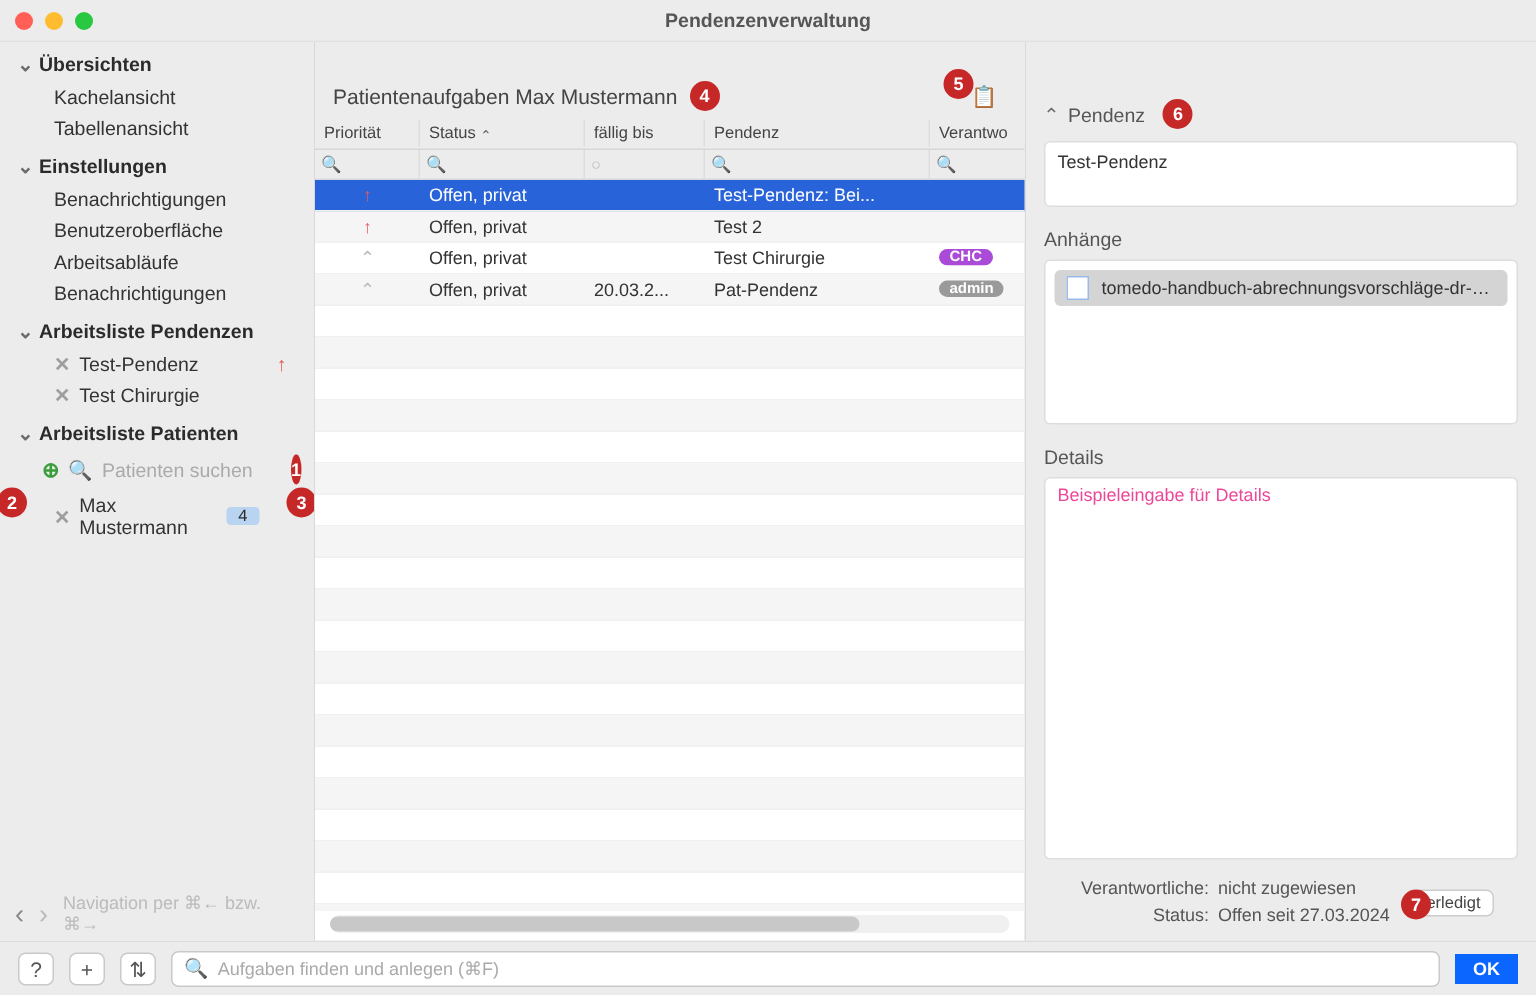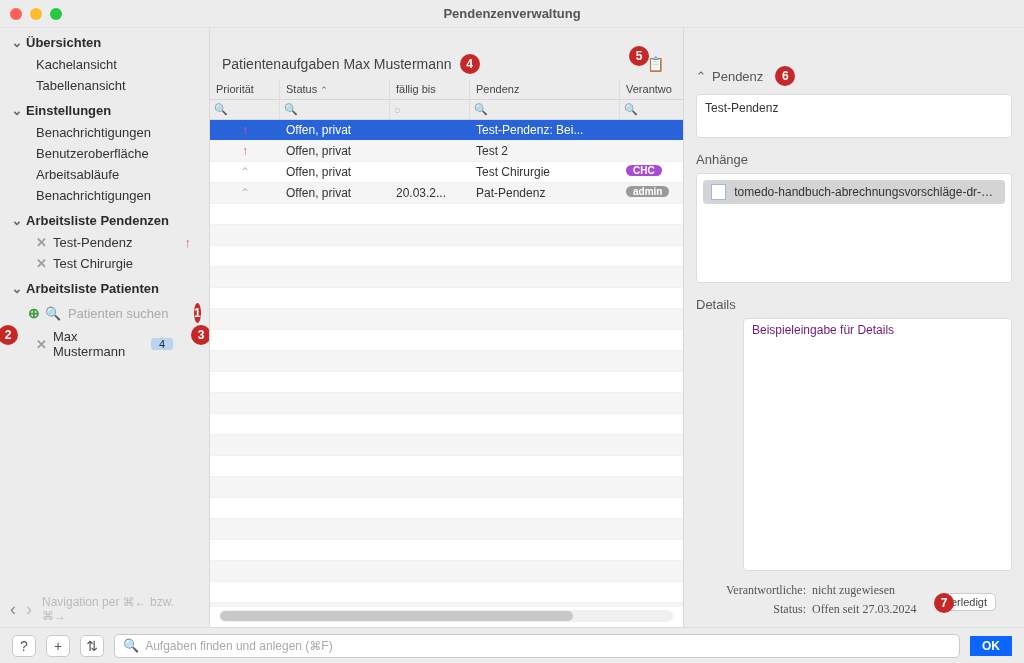--- a/index.html
+++ b/index.html
@@ -207,26 +207,25 @@
     display: flex; align-items: center; gap: 8px;
     font-size: 12px; color: #333;
     overflow: hidden; text-overflow: ellipsis; white-space: nowrap;
   }
   .doc-icon {
     width: 16px; height: 16px; background: #fff; border: 1px solid #9cb8e8;
     display: inline-block; position: relative;
   }
   .details-area {
     background: #fff; border: 1px solid #ddd; border-radius: 4px;
-    flex: 1; padding: 4px 8px; font-size: 12px; color: #701a75;
+    flex: 1; padding: 4px 8px; font-size: 12px; color: #ec4899;
     margin-bottom: 10px;
-    margin-left: 47px;
   }
   .meta-rows { font-size: 12px; color: #555; }
-  .meta-rows .row { display: flex; gap: 6px; padding: 2px 0; font-family: Liberation Serif, serif; }
+  .meta-rows .row { display: flex; gap: 6px; padding: 2px 0; }
   .meta-rows .lbl { width: 110px; text-align: right; }
   .erledigt-btn {
     position: absolute; right: 28px; bottom: 16px;
     background: #fff; border: 1px solid #ccc; border-radius: 5px;
     padding: 2px 8px; font-size: 11px; color: #444;
   }
 
   
   .bottombar {
     height: 36px; display: flex; align-items: center; gap: 10px;

